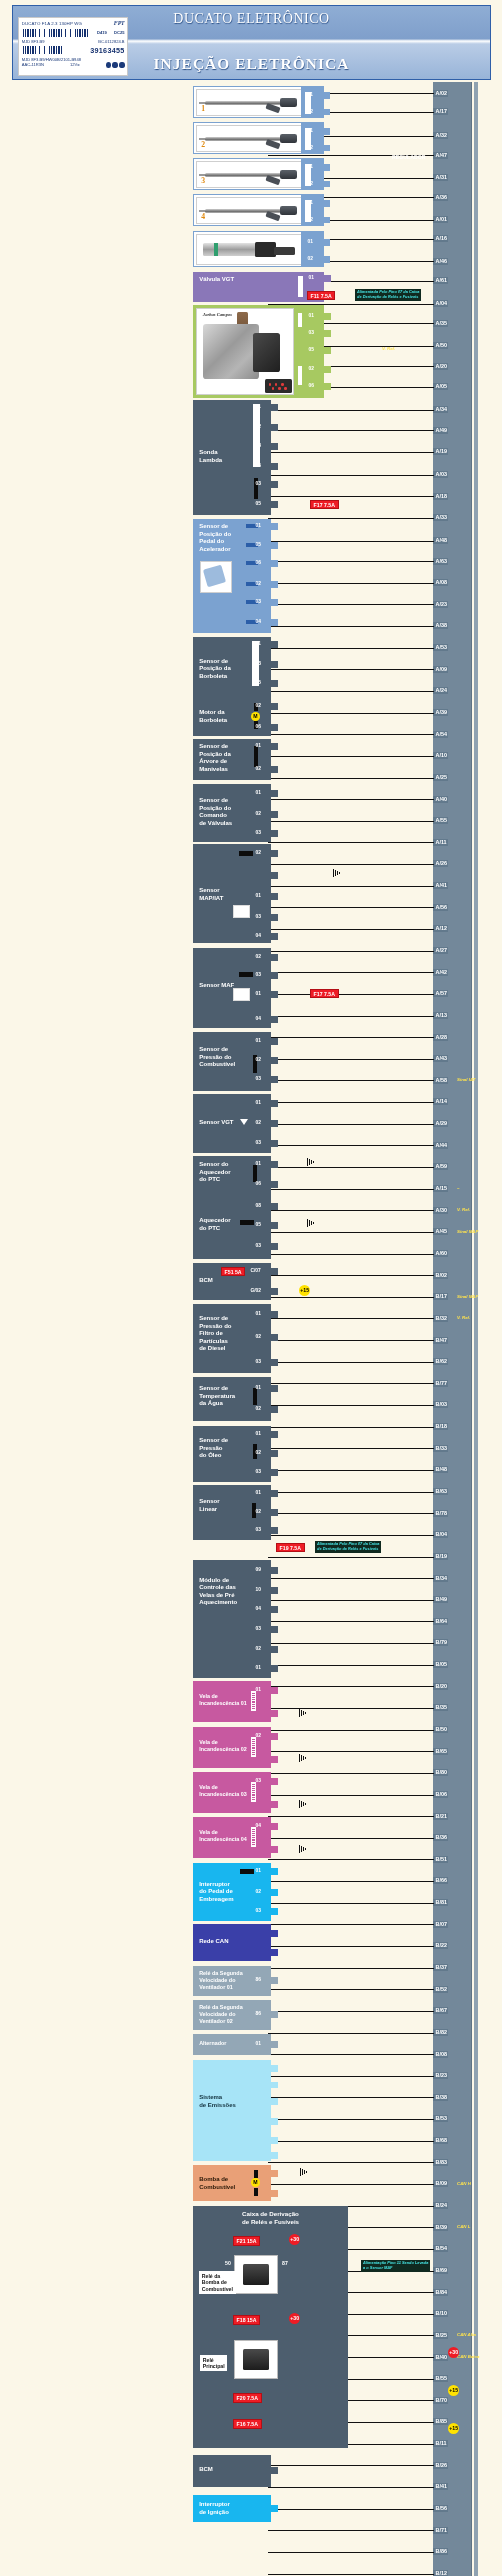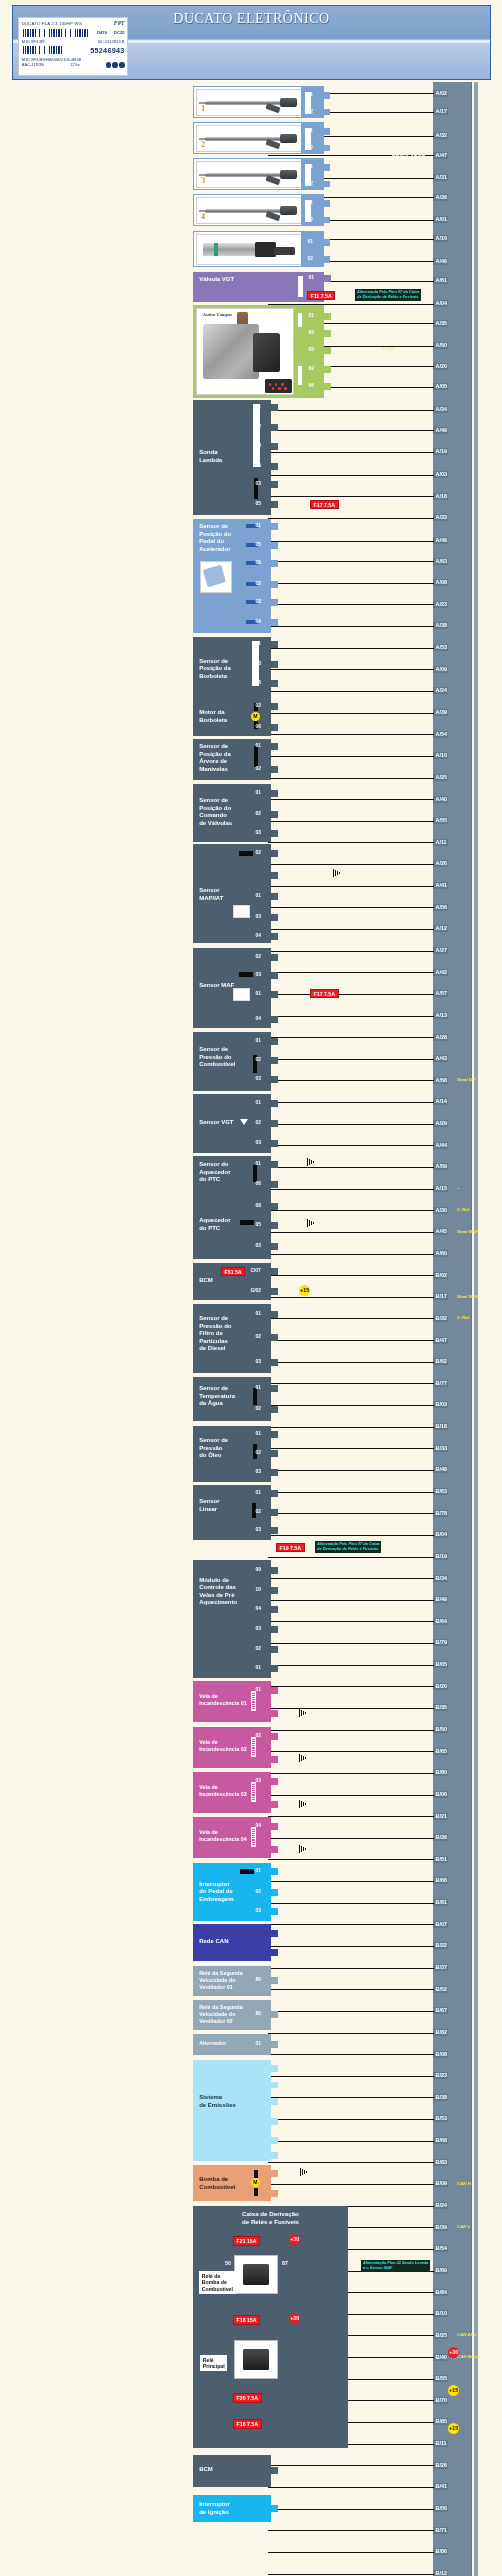--- a/index.html
+++ b/index.html
@@ -238,38 +238,39 @@
     position:absolute; width:0; height:0;
     border-left:4.6px solid transparent; border-right:4.6px solid transparent;
     border-top:6.7px solid #ffffff;
   }
 </style>
 </head>
 <body>
 
 <div class="header">
   <div class="header-title">DUCATO ELETRÔNICO</div>
+  <div class="header-sub">INJEÇÃO ELETRÔNICA</div>
 
   <div class="ecu-label">
     <div class="ecu-row">
       <span class="ecu-name">DUCATO F1A 2.3 130HP WG</span>
       <span class="fpt-logo">FPT</span>
     </div>
     <div class="ecu-row" style="margin-top:1.5px;">
       <span class="barcode"></span>
       <span class="ecu-code">D419</span>
       <span class="ecu-code">DC25</span>
     </div>
     <div class="ecu-row" style="margin-top:2.1px;">
       <span>MJD 8F3.B9</span>
       <span>BC.0112824.B</span>
     </div>
     <div class="ecu-row" style="margin-top:1.5px;">
       <span class="barcode sm"></span>
-      <span class="ecu-big">55246943</span>
+      <span class="ecu-big">39163455</span>
     </div>
     <div style="margin-top:2.1px;">MJD 8F3.B9/HW00B/2101-B948</div>
     <div class="ecu-row">
       <span>AAC-11R3N</span>
       <span>12V=</span>
       <span class="ecu-icons">
         <span></span>
         <span></span>
         <span></span>
       </span>

